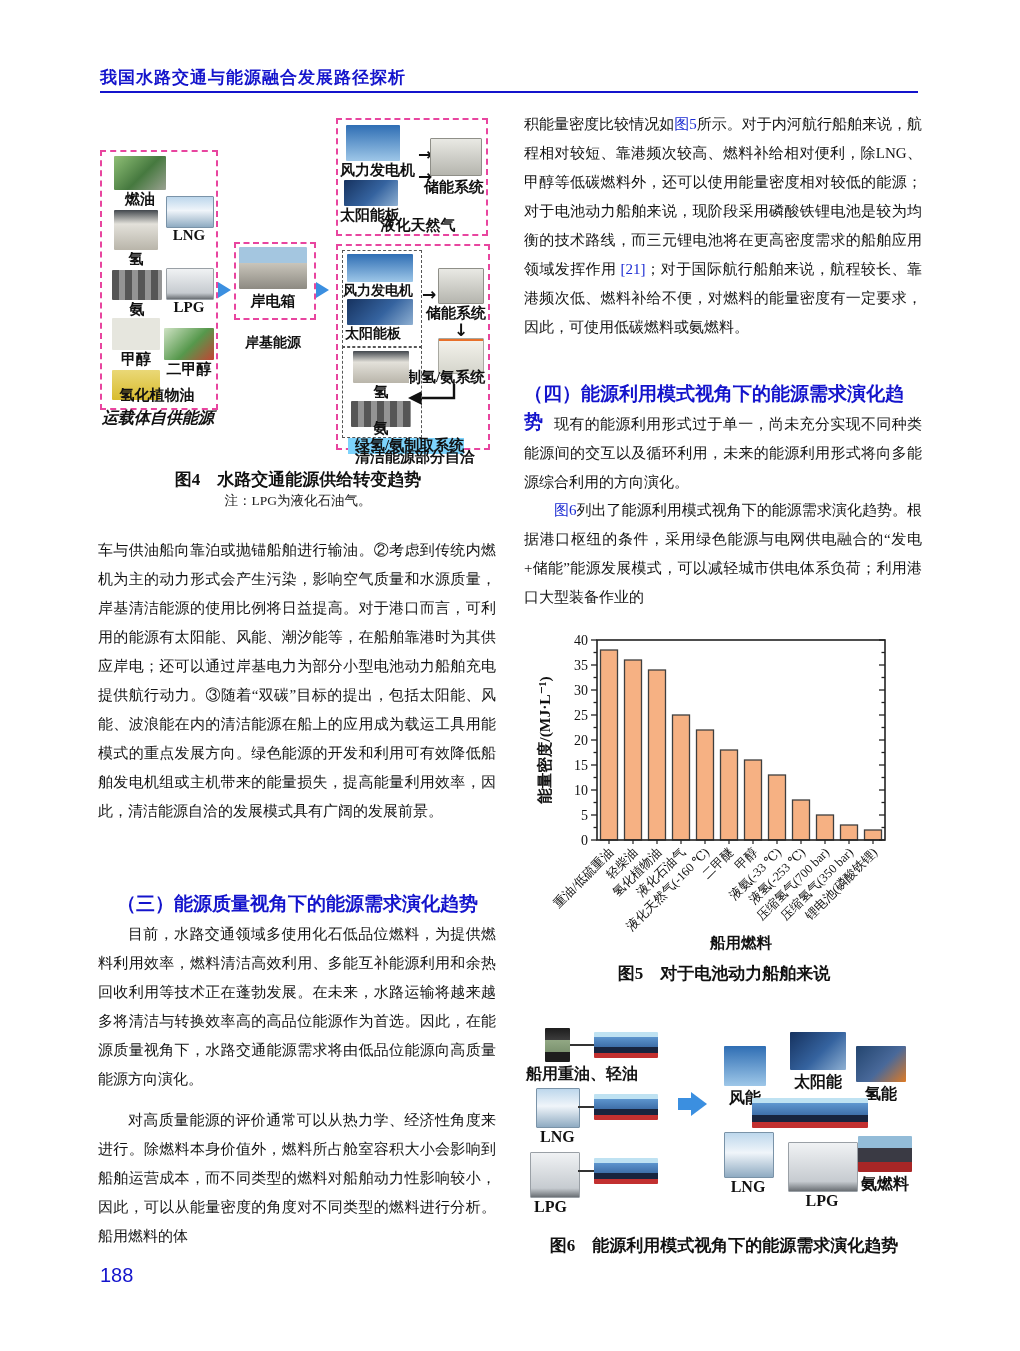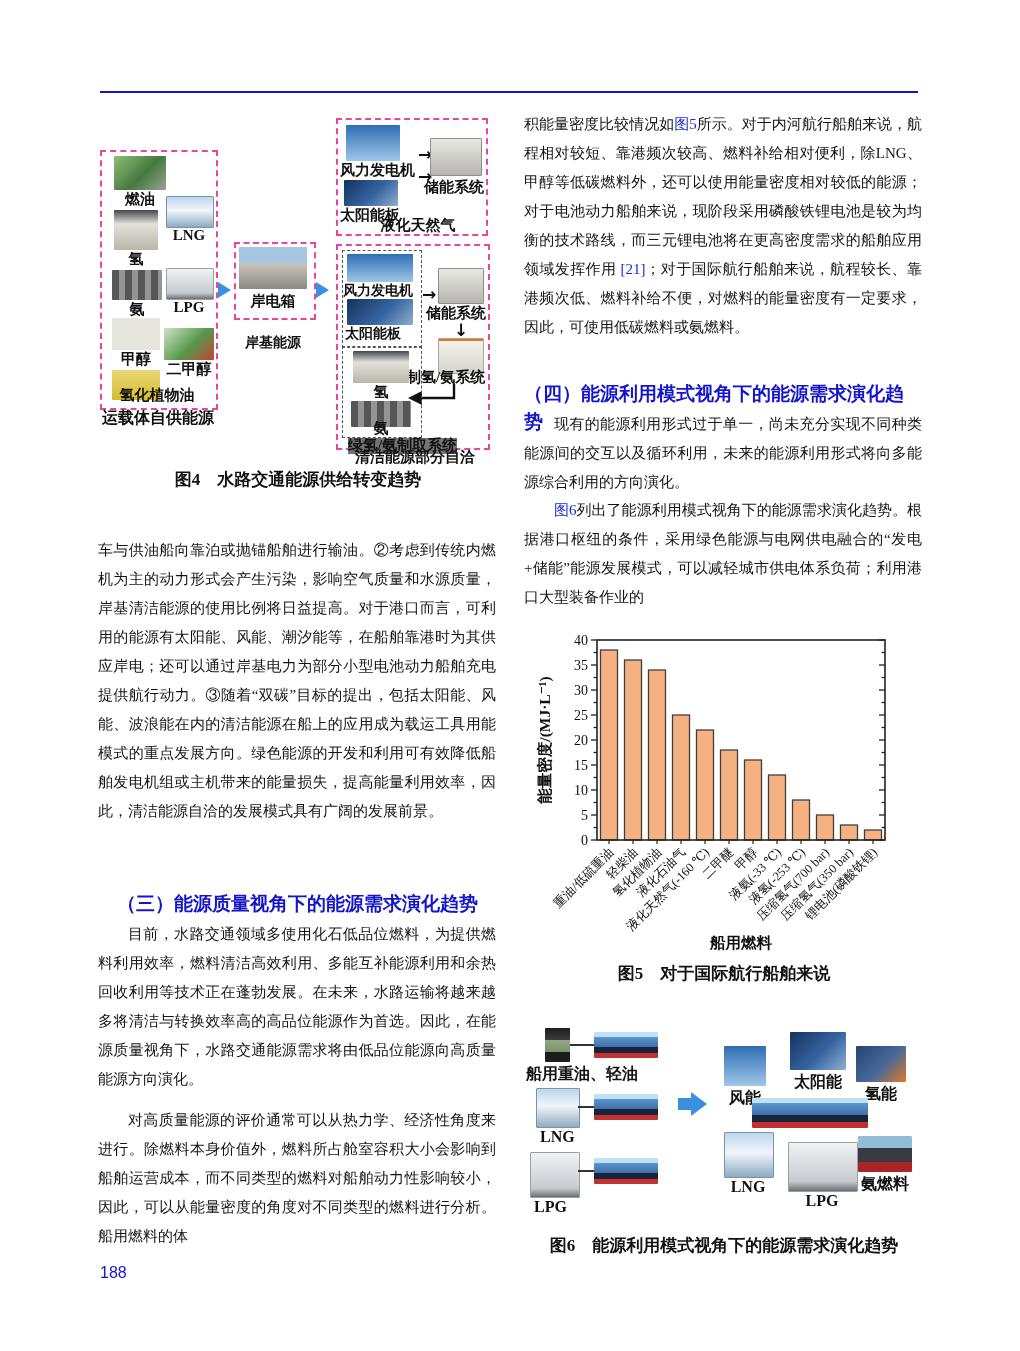--- a/index.html
+++ b/index.html
@@ -6,21 +6,21 @@
   .page{position:relative;width:1020px;height:1351px;background:#ffffff;overflow:hidden;
         font-family:"Liberation Serif","DejaVu Serif",serif;color:#1a1a1a;}
   
   .run-title{position:absolute;left:100px;top:66px;font-size:17px;font-weight:600;color:#1414cc;letter-spacing:1px;}
   .head-rule{position:absolute;left:100px;top:91px;width:818px;height:2px;background:#1414cc;}
   
   .para{position:absolute;width:398px;font-size:15px;line-height:29px;text-align:justify;color:#141414;}
   .indent{text-indent:2em;}
   .sec-head{position:absolute;width:398px;font-size:19px;line-height:28px;font-weight:700;color:#1414cc;}
   .lnk{color:#1a2ad2;}
-  .pagenum{position:absolute;left:100px;top:1264px;font-size:16px;color:#1414cc;font-family:"Liberation Sans",sans-serif;}
+  .pagenum{position:absolute;left:100px;top:1264px;font-size:20px;color:#1414cc;font-family:"Liberation Sans",sans-serif;}
   
   .fig-cap{position:absolute;width:400px;text-align:center;font-size:17px;font-weight:700;color:#111;}
   .fig-note{position:absolute;width:400px;text-align:center;font-size:13.5px;color:#222;}
   
   .fig4{position:absolute;left:98px;top:106px;width:400px;height:362px;}
   .pinkbox{position:absolute;border:2px dashed #e8459f;}
   .darkbox{position:absolute;border:1.5px dashed #555;}
   .flabel{position:absolute;font-weight:700;font-size:15px;color:#111;white-space:nowrap;line-height:1.05;}
   .flabel.c{text-align:center;}
   .ph{position:absolute;border-radius:1px;}
@@ -51,20 +51,21 @@
   .fa-head{width:0;height:0;border-top:12px solid transparent;border-bottom:12px solid transparent;border-left:16px solid #3b8fe0;}
   .f6label{position:absolute;font-weight:700;font-size:16px;color:#111;white-space:nowrap;}
   .f6label.c{text-align:center;}
   svg text{font-family:"Liberation Serif","DejaVu Serif",serif;}
 </style>
 </head>
 <body>
 
 <div class="page">
 
+  <div class="run-title">我国水路交通与能源融合发展路径探析</div>
   <div class="head-rule"></div>
 
   <div class="fig4">
 
     <div class="pinkbox" style="left:2px;top:44px;width:114px;height:256px;">
       <div class="ph ph-engine" style="left:12px;top:4px;width:52px;height:34px;"></div>
       <div class="flabel c" style="left:12px;top:40px;width:52px;">燃油</div>
       <div class="ph ph-lngtank" style="left:64px;top:44px;width:46px;height:30px;"></div>
       <div class="flabel c" style="left:62px;top:76px;width:50px;">LNG</div>
       <div class="ph ph-bottles" style="left:12px;top:58px;width:44px;height:40px;"></div>
@@ -73,21 +74,21 @@
       <div class="flabel c" style="left:10px;top:150px;width:50px;">氨</div>
       <div class="ph ph-lpgtruck" style="left:64px;top:116px;width:46px;height:30px;"></div>
       <div class="flabel c" style="left:62px;top:148px;width:50px;">LPG</div>
       <div class="ph ph-tanks" style="left:10px;top:166px;width:48px;height:32px;"></div>
       <div class="flabel c" style="left:10px;top:200px;width:48px;">甲醇</div>
       <div class="ph ph-truck2" style="left:62px;top:176px;width:50px;height:32px;"></div>
       <div class="flabel c" style="left:60px;top:210px;width:54px;">二甲醇</div>
       <div class="ph ph-field" style="left:10px;top:218px;width:48px;height:30px;"></div>
       <div class="flabel c" style="left:0px;top:236px;width:110px;">氢化植物油</div>
     </div>
-    <div class="flabel c" style="left:0px;top:304px;width:120px;font-size:16px;">运载体自供能源</div>
+    <div class="flabel c" style="left:0px;top:304px;width:120px;font-size:16px;font-style:italic;">运载体自供能源</div>
 
     <div class="arrow-blue" style="left:120px;top:176px;"></div>
     <div class="pinkbox" style="left:136px;top:136px;width:78px;height:74px;">
       <div class="ph ph-shore" style="left:3px;top:3px;width:68px;height:42px;"></div>
       <div class="flabel c" style="left:0px;top:50px;width:74px;">岸电箱</div>
     </div>
     <div class="flabel c" style="left:132px;top:230px;width:86px;font-size:14px;">岸基能源</div>
     <div class="arrow-blue" style="left:218px;top:176px;"></div>
 
     <div class="pinkbox" style="left:238px;top:12px;width:148px;height:114px;">
@@ -118,26 +119,27 @@
       <svg style="position:absolute;left:70px;top:138px;" width="56" height="24">
         <path d="M46 0 V14 H12" stroke="#111" stroke-width="2.4" fill="none"></path>
         <path d="M14 7 L0 14 L14 21 Z" fill="#111"></path>
       </svg>
       <div class="darkbox" style="left:4px;top:100px;width:78px;height:90px;">
         <div class="ph ph-bottles" style="left:10px;top:4px;width:56px;height:32px;"></div>
         <div class="flabel c" style="left:0px;top:38px;width:76px;">氢</div>
         <div class="ph ph-cyl" style="left:8px;top:54px;width:60px;height:26px;"></div>
         <div class="flabel c" style="left:0px;top:74px;width:76px;">氨</div>
       </div>
-      <div class="flabel" style="left:10px;top:192px;background:#737373;">绿氢/氨制取系统</div>
+      <div class="flabel" style="left:10px;top:192px;background:#7dd3fc;padding-left:7px;">绿氢/氨制取系统</div>
     </div>
     <div class="flabel c" style="left:252px;top:344px;width:130px;font-size:15px;">清洁能源部分自洽</div>
   </div>
 
   <div class="fig-cap" style="left:98px;top:468px;">图4　水路交通能源供给转变趋势</div>
+  <div class="fig-note" style="left:98px;top:492px;">注：LPG为液化石油气。</div>
 
   <div class="para" style="left:98px;top:536px;">车与供油船向靠泊或抛锚船舶进行输油。②考虑到传统内燃机为主的动力形式会产生污染，影响空气质量和水源质量，岸基清洁能源的使用比例将日益提高。对于港口而言，可利用的能源有太阳能、风能、潮汐能等，在船舶靠港时为其供应岸电；还可以通过岸基电力为部分小型电池动力船舶充电提供航行动力。③随着“双碳”目标的提出，包括太阳能、风能、波浪能在内的清洁能源在船上的应用成为载运工具用能模式的重点发展方向。绿色能源的开发和利用可有效降低船舶发电机组或主机带来的能量损失，提高能量利用效率，因此，清洁能源自洽的发展模式具有广阔的发展前景。</div>
   <div class="sec-head" style="left:98px;top:890px;margin-left:19px;">（三）能源质量视角下的能源需求演化趋势</div>
   <div class="para indent" style="left:98px;top:1106px;">对高质量能源的评价通常可以从热力学、经济性角度来进行。除燃料本身价值外，燃料所占舱室容积大小会影响到船舶运营成本，而不同类型的燃料对船舶动力性影响较小，因此，可以从能量密度的角度对不同类型的燃料进行分析。船用燃料的体</div>
   <div class="para indent" style="left:98px;top:920px;">目前，水路交通领域多使用化石低品位燃料，为提供燃料利用效率，燃料清洁高效利用、多能互补能源利用和余热回收利用等技术正在蓬勃发展。在未来，水路运输将越来越多将清洁与转换效率高的高品位能源作为首选。因此，在能源质量视角下，水路交通能源需求将由低品位能源向高质量能源方向演化。</div>
   <div class="pagenum">188</div>
 
   <div class="para" style="left:524px;top:110px;"><span>积能量密度比较情况如</span><span class="lnk">图5</span><span>所示。对于内河航行船舶来说，航程相对较短、靠港频次较高、燃料补给相对便利，除LNG、甲醇等低碳燃料外，还可以使用能量密度相对较低的能源；对于电池动力船舶来说，现阶段采用磷酸铁锂电池是较为均衡的技术路线，而三元锂电池将在更高密度需求的船舶应用领域发挥作用 </span><span class="lnk">[21]</span><span>；对于国际航行船舶来说，航程较长、靠港频次低、燃料补给不便，对燃料的能量密度有一定要求，因此，可使用低碳燃料或氨燃料。</span></div>
 
   <div class="sec-head" style="left:524px;top:380px;">（四）能源利用模式视角下的能源需求演化趋势</div>
@@ -221,21 +223,21 @@
       <text transform="translate(271.0,237) rotate(-45)" text-anchor="end" font-size="12.5" fill="#111">液氢(-253 ℃)</text>
       <line x1="290" y1="224" x2="290" y2="228" stroke="#222" stroke-width="1.2"></line>
       <text transform="translate(295.0,237) rotate(-45)" text-anchor="end" font-size="12.5" fill="#111">压缩氢气(700 bar)</text>
       <line x1="314" y1="224" x2="314" y2="228" stroke="#222" stroke-width="1.2"></line>
       <text transform="translate(319.0,237) rotate(-45)" text-anchor="end" font-size="12.5" fill="#111">压缩氢气(350 bar)</text>
       <line x1="338" y1="224" x2="338" y2="228" stroke="#222" stroke-width="1.2"></line>
       <text transform="translate(343.0,237) rotate(-45)" text-anchor="end" font-size="12.5" fill="#111">锂电池(磷酸铁锂)</text>
       <text transform="translate(15,124) rotate(-90)" text-anchor="middle" font-size="15.5" font-weight="600" fill="#111">能量密度/(MJ·L⁻¹)</text>
       <text x="206" y="332" text-anchor="middle" font-size="15.5" font-weight="600" fill="#111">船用燃料</text>
     </svg>
-  <div class="fig-cap" style="left:524px;top:962px;">图5　对于国际航行船舶来说</div>
+  <div class="fig-cap" style="left:524px;top:962px;">图5　对于电池动力船舶来说</div>
 
   <div class="fig6">
     <div class="ph ph-barrel" style="left:21px;top:16px;width:25px;height:34px;"></div>
     <div class="link-line" style="left:46px;top:32px;width:24px;"></div>
     <div class="ph ph-ship" style="left:70px;top:20px;width:64px;height:26px;"></div>
     <div class="f6label" style="left:2px;top:52px;">船用重油、轻油</div>
 
     <div class="ph ph-lngtank" style="left:12px;top:76px;width:42px;height:38px;"></div>
     <div class="link-line" style="left:54px;top:94px;width:16px;"></div>
     <div class="ph ph-ship" style="left:70px;top:82px;width:64px;height:26px;"></div>

